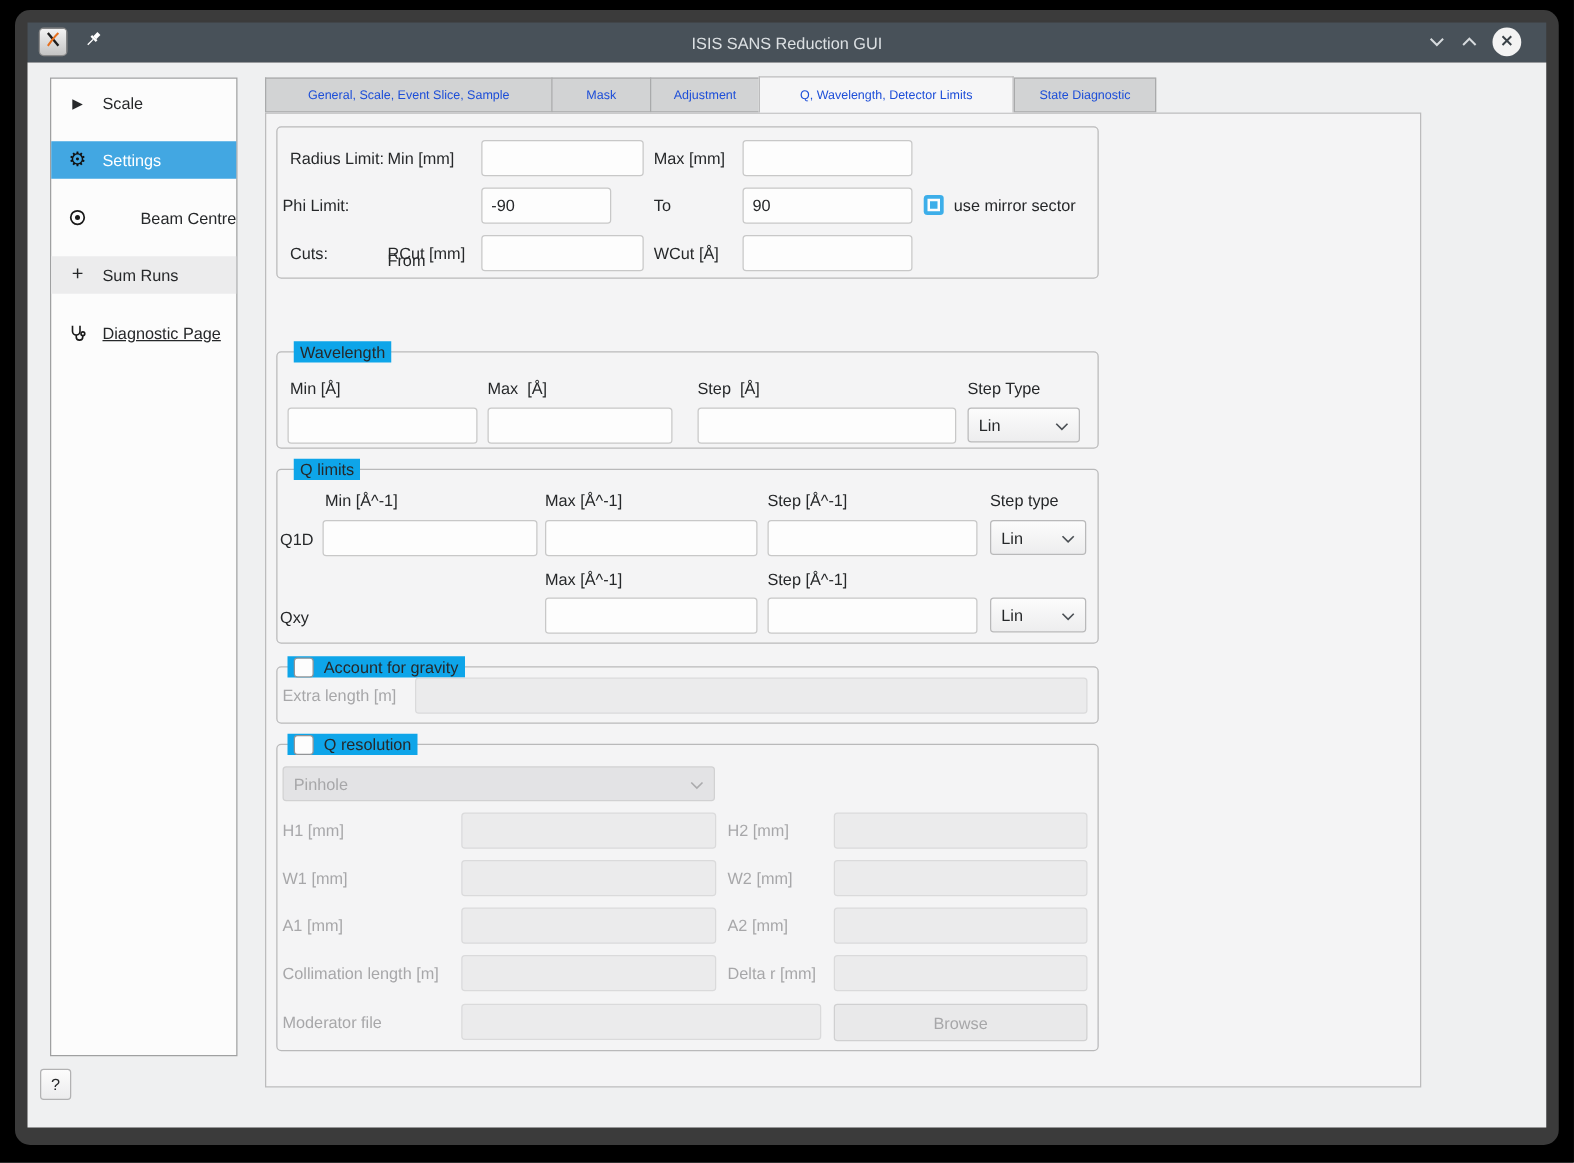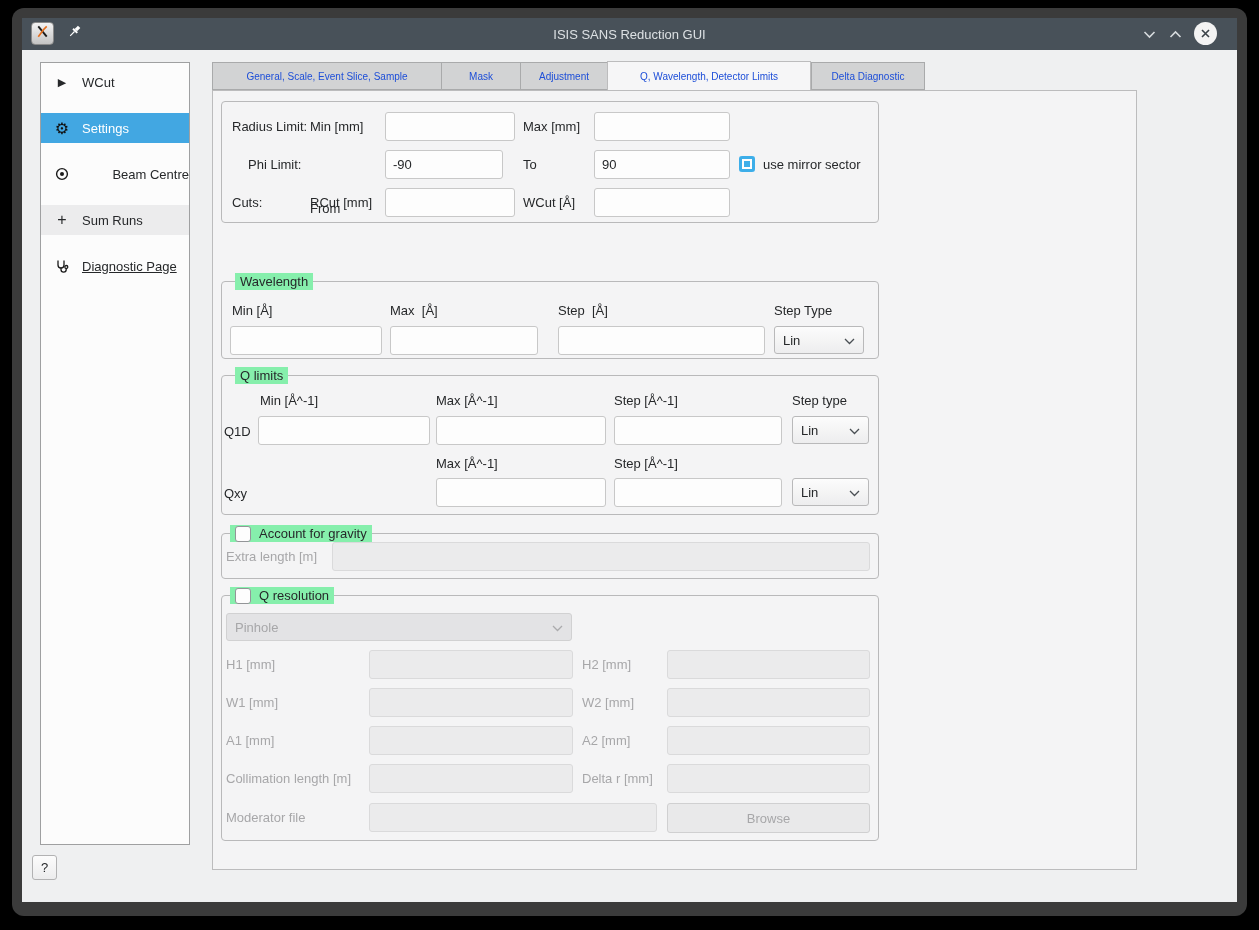--- a/index.html
+++ b/index.html
@@ -35,21 +35,21 @@
   .tab{box-sizing:border-box;height:28px;padding:0 10px;display:flex;align-items:center;justify-content:center;
        background:#d2d3d4;border:1px solid #a9aaab;border-right:none;font-size:10px;color:#1d4ed8;
        white-space:nowrap;cursor:default;}
   .tab:last-child{border-right:1px solid #a9aaab;}
   .tab.active{height:29px;background:#f6f6f7;border:1px solid #bcbcbd;border-bottom:none;z-index:2;}
   .pane{position:absolute;left:190px;top:40px;width:925px;height:780px;background:#f4f4f5;
         border:1px solid #bcbcbd;box-sizing:border-box;}
 
   
   .grp{position:absolute;border:1px solid #b9b9ba;border-radius:4px;box-sizing:border-box;}
-  .legend{position:absolute;top:-9px;left:13px;background:#86efac;padding:0 5px;font-size:13px;color:#26282a;
+  .legend{position:absolute;top:-9px;left:13px;background:#0ea5e9;padding:0 5px;font-size:13px;color:#26282a;
           display:flex;gap:8px;align-items:center;line-height:17px;}
   .lbl{position:absolute;font-size:13px;color:#26282a;white-space:pre;}
   .lbl.dis{color:#a7a7a9;}
   .inp{position:absolute;height:29px;box-sizing:border-box;background:#fdfdfd;border:1px solid #c8c8c8;
        border-radius:3px;font:13px "Liberation Sans",sans-serif;color:#26282a;padding:0 7px;outline:none;}
   .inp:disabled{background:#ebebec;border-color:#dadadb;}
   .combo{position:absolute;height:28px;box-sizing:border-box;background:linear-gradient(#fcfcfc,#ededee);
          border:1px solid #b9b9ba;border-radius:3px;display:flex;align-items:center;justify-content:space-between;
          padding:0 8px;font-size:13px;color:#26282a;cursor:default;}
   .combo.dis{background:#e3e3e5;border-color:#d1d1d2;color:#a7a7a9;}
@@ -107,21 +107,21 @@
           </svg>
       </span>
     </div>
   </div>
 
   <div class="content">
 
     <div class="sidebox">
       <div class="srow" style="top:4px;">
         <span class="sic" style="font-size:11px;">▶</span>
-        <span>WCut</span>
+        <span>Scale</span>
       </div>
       <div class="srow sel" style="top:50px;">
         <span class="sic" style="font-size:16px;color:#111;">⚙</span>
         <span>Settings</span>
       </div>
       <div class="srow" style="top:96px;justify-content:space-between;">
         <span class="sic">
           <svg width="14" height="14" viewBox="0 0 14 14">
               <circle cx="7" cy="7" r="5.4" stroke="#1a1a1a" stroke-width="1.4" fill="none"></circle>
               <circle cx="7" cy="7" r="2" fill="#1a1a1a"></circle>
@@ -144,35 +144,35 @@
         <span>Diagnostic Page</span>
       </div>
     </div>
     <div class="helpbtn">?</div>
 
     <div class="tabbar">
       <div class="tab" style="width:229px;">General, Scale, Event Slice, Sample</div>
       <div class="tab" style="width:79px;">Mask</div>
       <div class="tab" style="width:87px;">Adjustment</div>
       <div class="tab active" style="width:204px;text-align:right;">Q, Wavelength, Detector Limits</div>
-      <div class="tab" style="width:114px;">Delta Diagnostic</div>
+      <div class="tab" style="width:114px;">State Diagnostic</div>
     </div>
 
     <div class="pane">
 
       <div class="grp" style="left:8px;top:10px;width:658px;height:122px;">
         <span class="lbl" style="left:10px;top:17px;">Radius Limit:</span>
         <span class="lbl" style="left:88px;top:17px;">Min [mm]</span>
         <input class="inp" style="left: 163px; top: 10px; width: 130px;" value="">
         <span class="lbl" style="left:301px;top:17px;">Max [mm]</span>
         <input class="inp" style="left: 372px; top: 10px; width: 136px;" value="">
 
-        <span class="lbl" style="left:26px;top:55px;text-align:center;">Phi Limit:</span>
+        <span class="lbl" style="left:4px;top:55px;text-align:center;">Phi Limit:</span>
         <span class="lbl" style="left:88px;top:55px;margin-top:44px;">From</span>
-        <input class="inp" style="left: 163px; top: 48px; width: 118px;" value="-90">
+        <input class="inp" style="left: 163px; top: 48px; width: 104px;" value="-90">
         <span class="lbl" style="left:301px;top:55px;">To</span>
         <input class="inp" style="left: 372px; top: 48px; width: 136px;" value="90">
         <span class="cb checked" style="position:absolute;left:517px;top:54px;"></span>
         <span class="lbl" style="left:541px;top:55px;">use mirror sector</span>
 
         <span class="lbl" style="left:10px;top:93px;">Cuts:</span>
         <span class="lbl" style="left:88px;top:93px;">RCut [mm]</span>
         <input class="inp" style="left: 163px; top: 86px; width: 130px;" value="">
         <span class="lbl" style="left:301px;top:93px;">WCut [Å]</span>
         <input class="inp" style="left: 372px; top: 86px; width: 136px;" value="">

